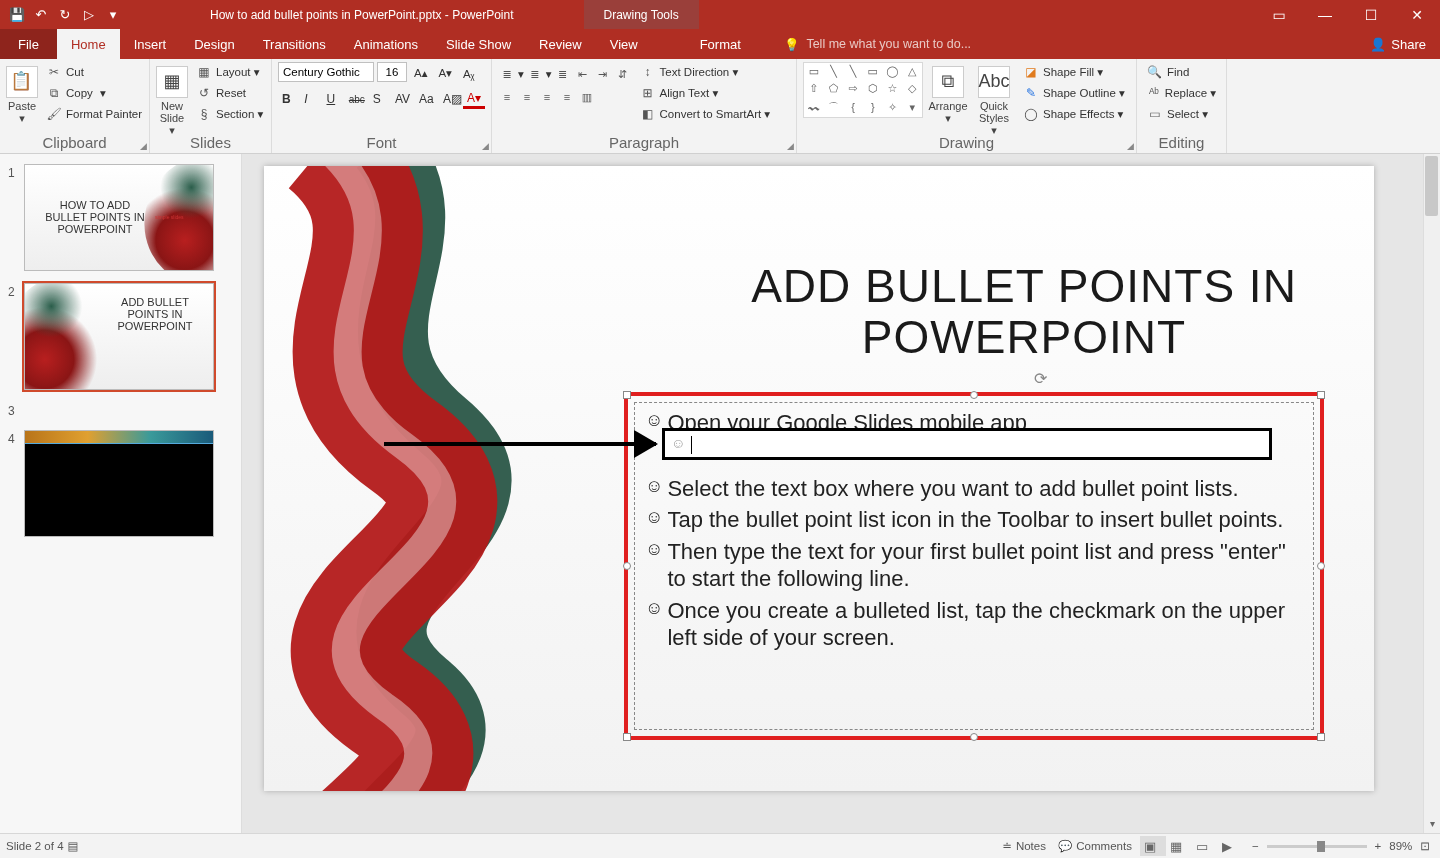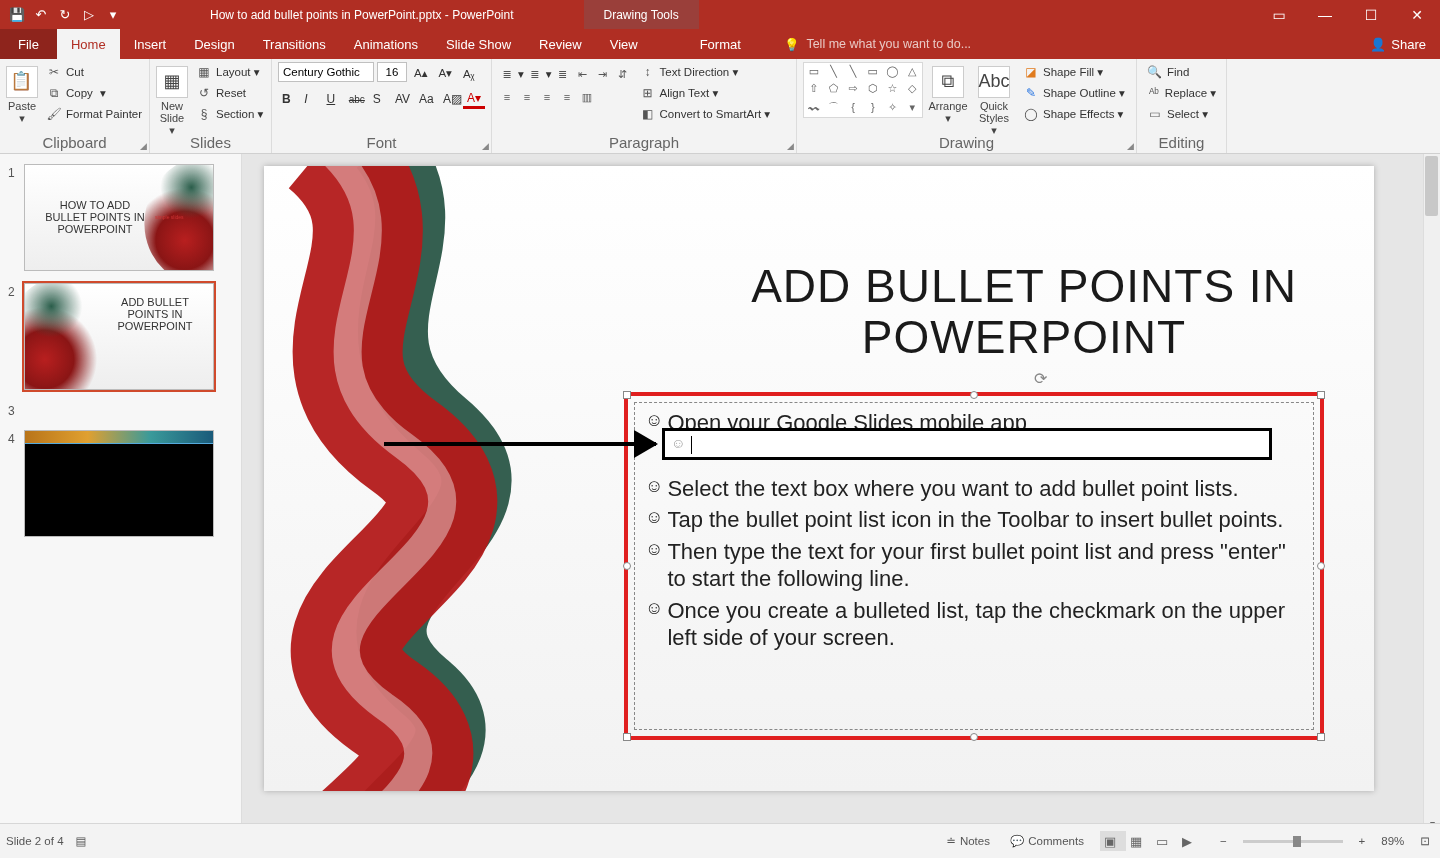--- a/index.html
+++ b/index.html
@@ -83,21 +83,21 @@
 .arrow { position:absolute; left:120px; top:276px; width:272px; height:4px; background:#000;}
 .arrow::after { content:""; position:absolute; right:-2px; top:-12px; border-left:24px solid #000; border-top:14px solid transparent; border-bottom:14px solid transparent;}
 
 
 .vscroll { position:absolute; right:0; top:0; bottom:0; width:17px; background:#f0f0f0; border-left:1px solid #ddd;}
 .vscroll .thumb-sb { position:absolute; right:2px; top:2px; width:13px; height:60px; background:#c8c8c8; border-radius:2px;}
 .vscroll .btnup, .vscroll .btndn { position:absolute; left:0; width:17px; height:17px; text-align:center; font-size:10px; color:#666; background:#f0f0f0;}
 .vscroll .btnup { top:0;} .vscroll .btndn { bottom:0;}
 
 
-.status { position:absolute; bottom:0; left:0; right:0; height:35px; background:#f3f3f3; border-top:1px solid #d7d7d7; display:flex; align-items:center; font-size:11.5px; color:#555; padding: 0 6px; gap:12px;}
+.status { position:absolute; bottom:0; left:0; right:0; height:25px; background:#f3f3f3; border-top:1px solid #d7d7d7; display:flex; align-items:center; font-size:11.5px; color:#555; padding: 0 6px; gap:4px;}
 .status .spacer { flex:1;}
 .status button { background:none; border:none; font-size:11.5px; color:#555; cursor:pointer; display:flex; align-items:center; gap:4px; padding:0 4px;}
 .view-btns { display:flex; gap:0;}
 .view-btns button { width:26px; height:20px; border:none; background:none; font-size:13px; color:#666;}
 .view-btns button.active { background:#ddd;}
 .zoom-slider { width:100px; height:3px; background:#ccc; position:relative;}
 .zoom-slider::after { content:""; position:absolute; left:50%; top:-4px; width:8px; height:11px; background:#888;}
 </style>
 </head>
 <body>

